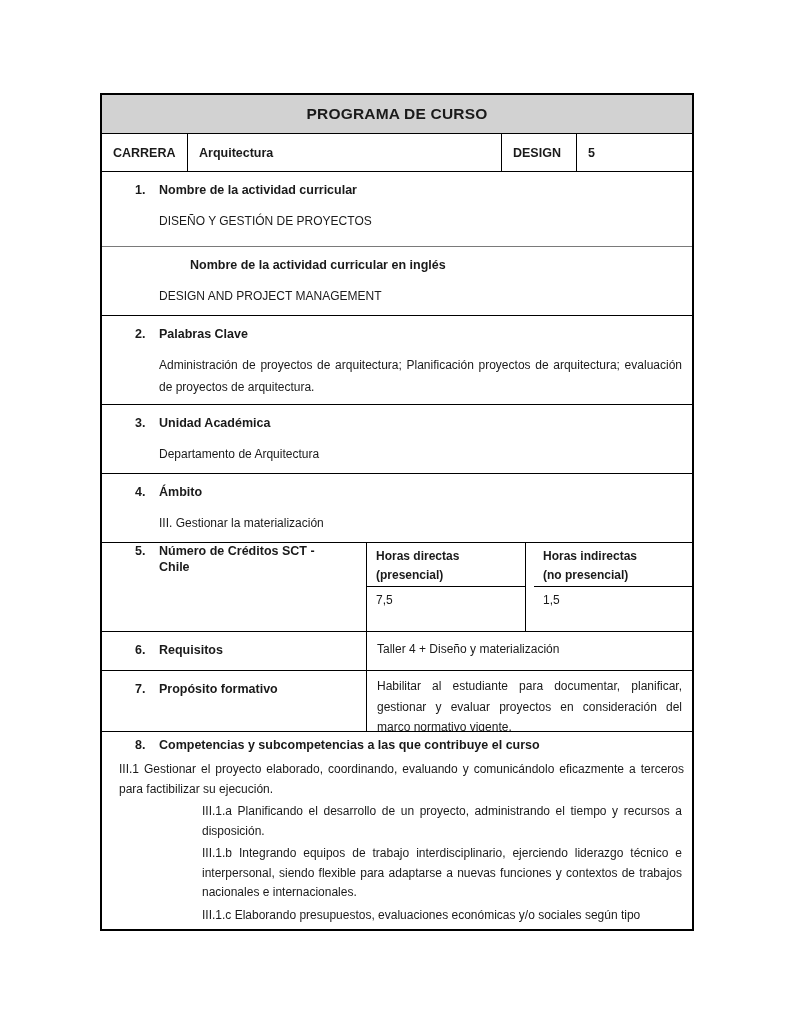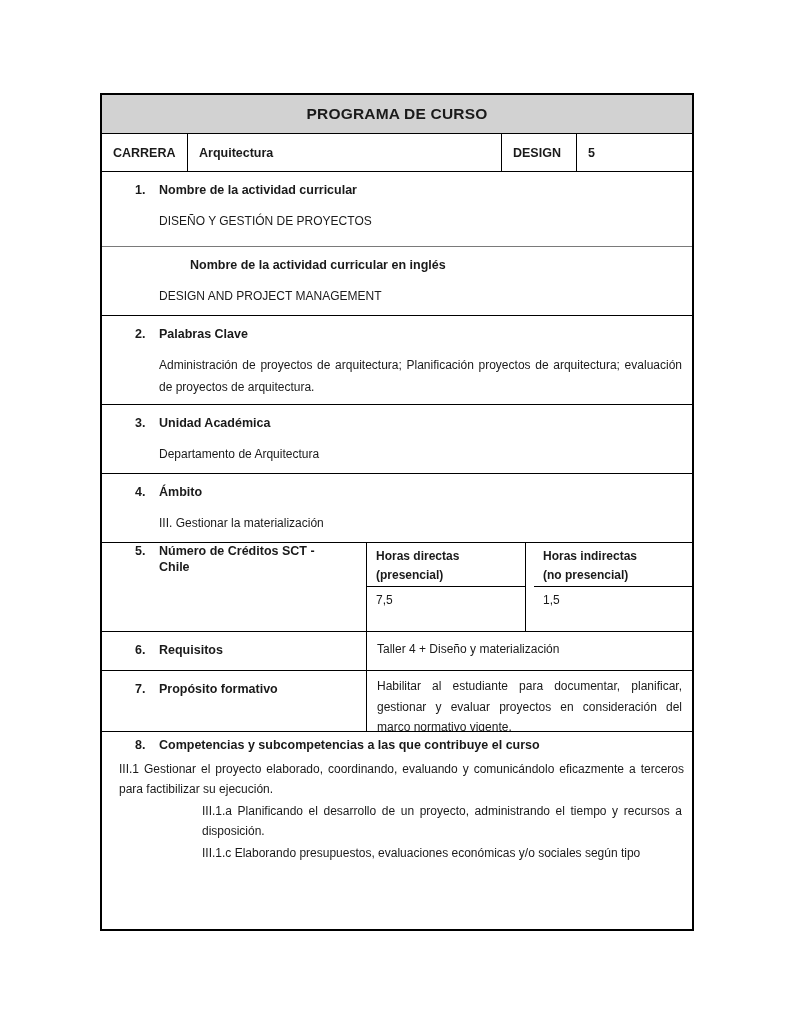--- a/index.html
+++ b/index.html
@@ -160,16 +160,17 @@
     <div class="kv-right">Habilitar al estudiante para documentar, planificar, gestionar y evaluar proyectos en consideración del marco normativo vigente.</div>
   </div>
 
   <div class="row sec h-s8">
     <div class="sec-head">
       <span class="num">8.</span>
       <span class="ttl">Competencias y subcompetencias a las que contribuye el curso</span>
     </div>
     <div class="s8-intro">III.1 Gestionar el proyecto elaborado, coordinando, evaluando y comunicándolo eficazmente a terceros para factibilizar su ejecución.</div>
     <div class="s8-item">III.1.a Planificando el desarrollo de un proyecto, administrando el tiempo y recursos a disposición.</div>
+    <div class="s8-item">III.1.b Integrando equipos de trabajo interdisciplinario, ejerciendo liderazgo técnico e interpersonal, siendo flexible para adaptarse a nuevas funciones y contextos de trabajos nacionales e internacionales.</div>
     <div class="s8-item">III.1.c Elaborando presupuestos, evaluaciones económicas y/o sociales según tipo</div>
   </div>
 
 </div>
 
 </body></html>

